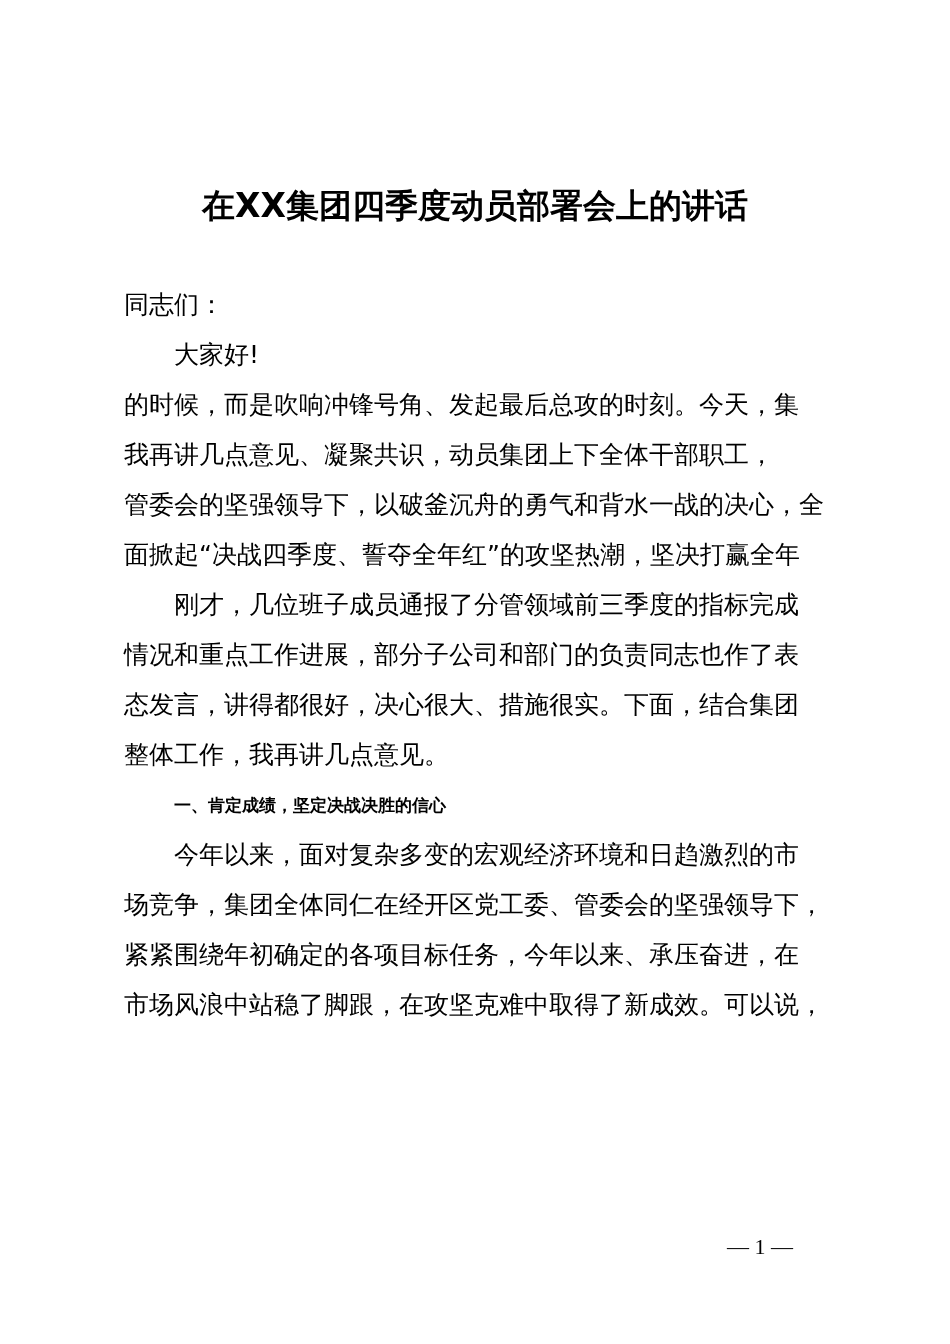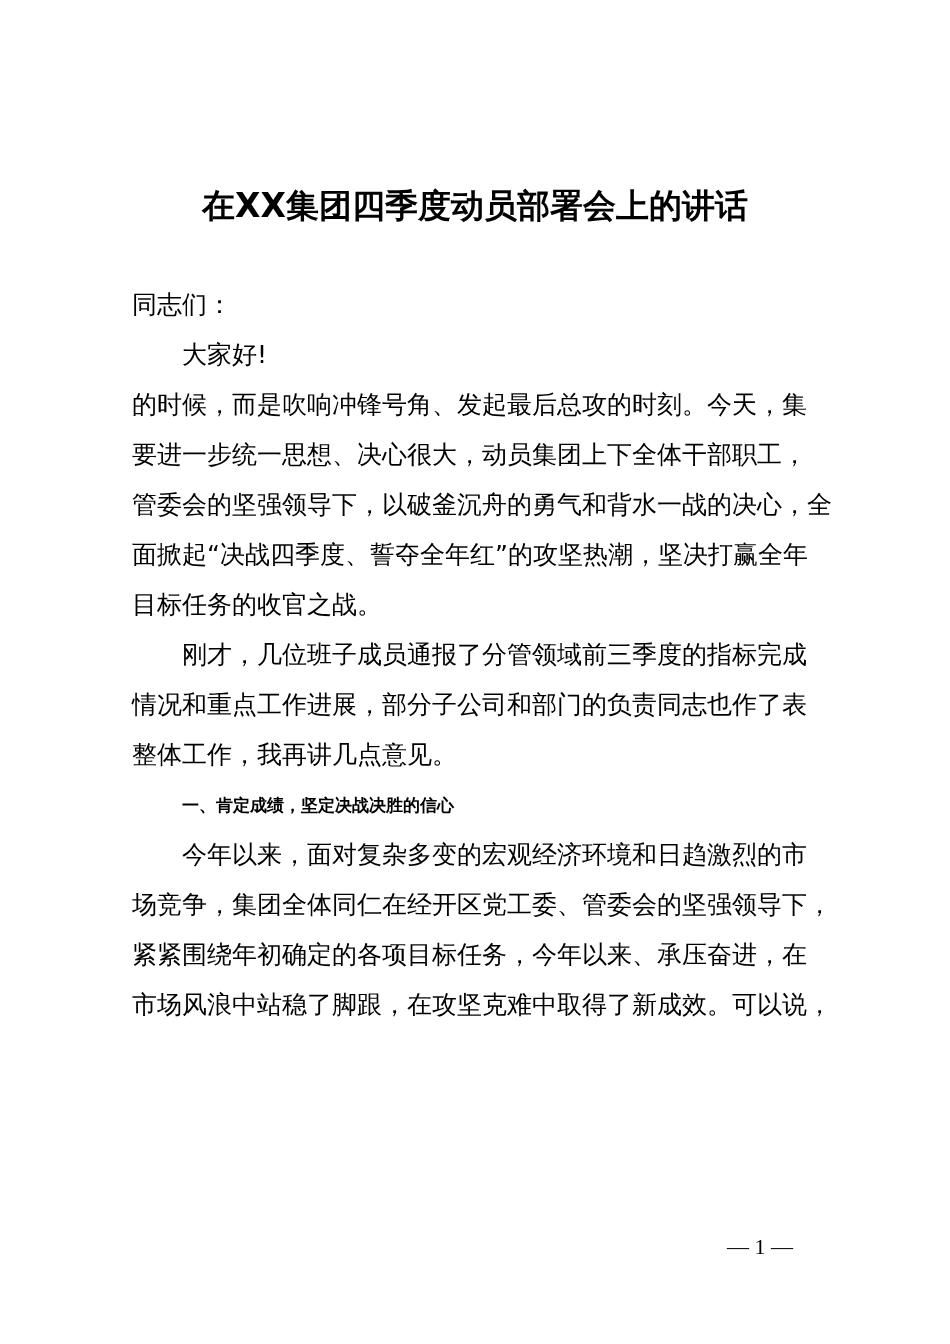--- a/index.html
+++ b/index.html
@@ -1,44 +1,44 @@
 <!DOCTYPE html>
 <html><head>
 <meta charset="utf-8">
 <style>
   html, body { margin: 0; padding: 0; background: #ffffff; }
   body { width: 950px; height: 1344px; position: relative; overflow: hidden;
          font-family: "DejaVu Sans", "Liberation Sans", sans-serif; color: #000; }
   .page { position: absolute; left: 0; top: 0; width: 950px; height: 1344px; background: #fff; }
   .title { position: absolute; top: 180px; left: 0; width: 950px; text-align: center;
            font-size: 33px; font-weight: bold; letter-spacing: 0px; line-height: 52px; }
-  .body-text { position: absolute; left: 132px; top: 280px; width: 704px; }
+  .body-text { position: absolute; left: 124px; top: 280px; width: 704px; }
   .line { height: 50px; line-height: 50px; font-size: 25px; white-space: nowrap;
           letter-spacing: 0px; }
   .indent { padding-left: 50px; }
   .heading { font-weight: bold; font-size: 17px; }
   .page-number { position: absolute; top: 1232px; left: 720px; width: 80px; text-align: center;
                  font-family: "Liberation Serif", "DejaVu Serif", serif; font-size: 22px; line-height: 30px; }
 </style>
 </head>
 <body>
 
 <div class="page">
   <div class="title">在XX集团四季度动员部署会上的讲话</div>
 
   <div class="body-text">
     <div class="line">同志们：</div>
     <div class="line indent">大家好!</div>
     <div class="line">的时候，而是吹响冲锋号角、发起最后总攻的时刻。今天，集</div>
-    <div class="line">要进一步统一思想、决心很大，动员集团上下全体干部职工，</div>
+    <div class="line">我再讲几点意见、凝聚共识，动员集团上下全体干部职工，</div>
     <div class="line">管委会的坚强领导下，以破釜沉舟的勇气和背水一战的决心，全</div>
     <div class="line">面掀起“决战四季度、誓夺全年红”的攻坚热潮，坚决打赢全年</div>
-    <div class="line">目标任务的收官之战。</div>
     <div class="line indent">刚才，几位班子成员通报了分管领域前三季度的指标完成</div>
     <div class="line">情况和重点工作进展，部分子公司和部门的负责同志也作了表</div>
+    <div class="line">态发言，讲得都很好，决心很大、措施很实。下面，结合集团</div>
     <div class="line">整体工作，我再讲几点意见。</div>
     <div class="line indent heading">一、肯定成绩，坚定决战决胜的信心</div>
     <div class="line indent">今年以来，面对复杂多变的宏观经济环境和日趋激烈的市</div>
     <div class="line">场竞争，集团全体同仁在经开区党工委、管委会的坚强领导下，</div>
     <div class="line">紧紧围绕年初确定的各项目标任务，今年以来、承压奋进，在</div>
     <div class="line">市场风浪中站稳了脚跟，在攻坚克难中取得了新成效。可以说，</div>
   </div>
 
   <div class="page-number">— 1 —</div>
 </div>

